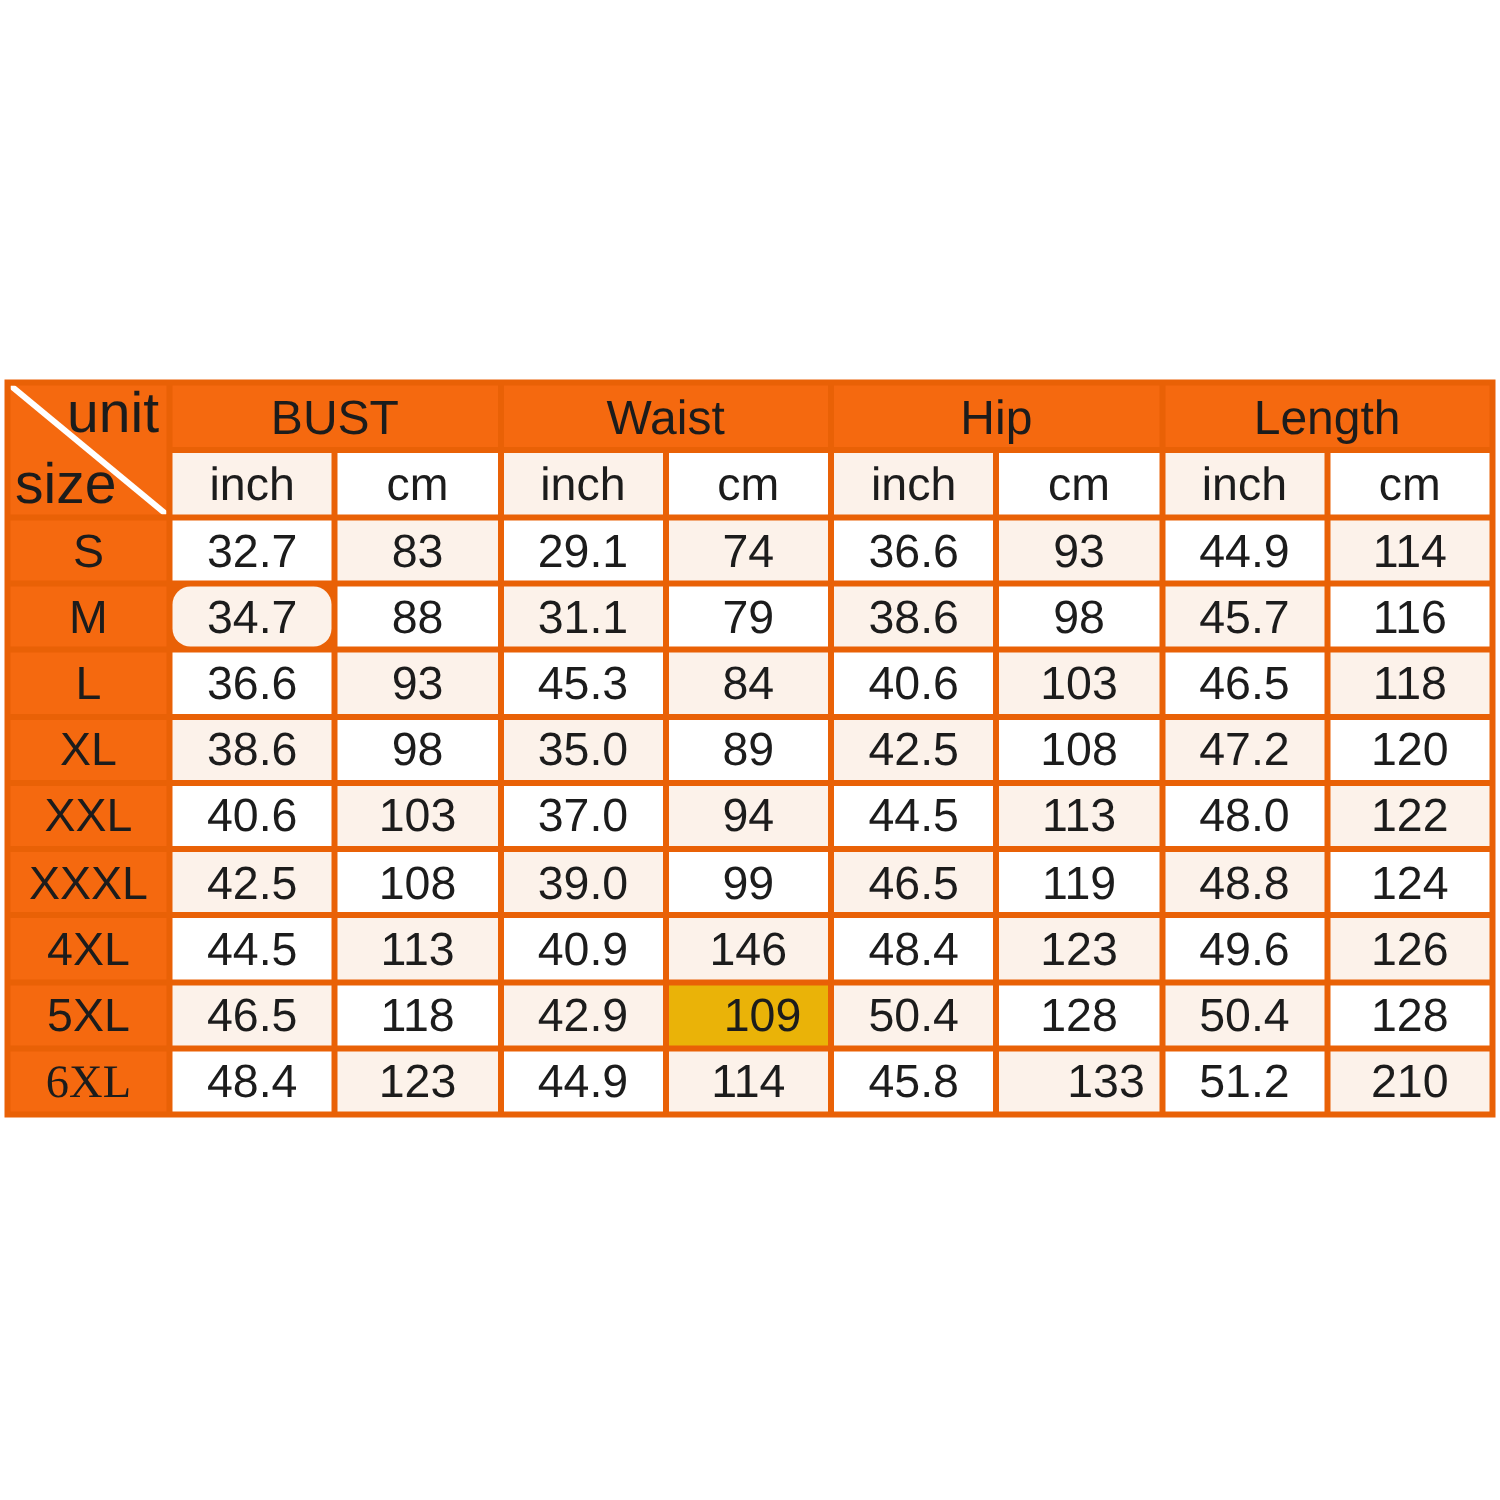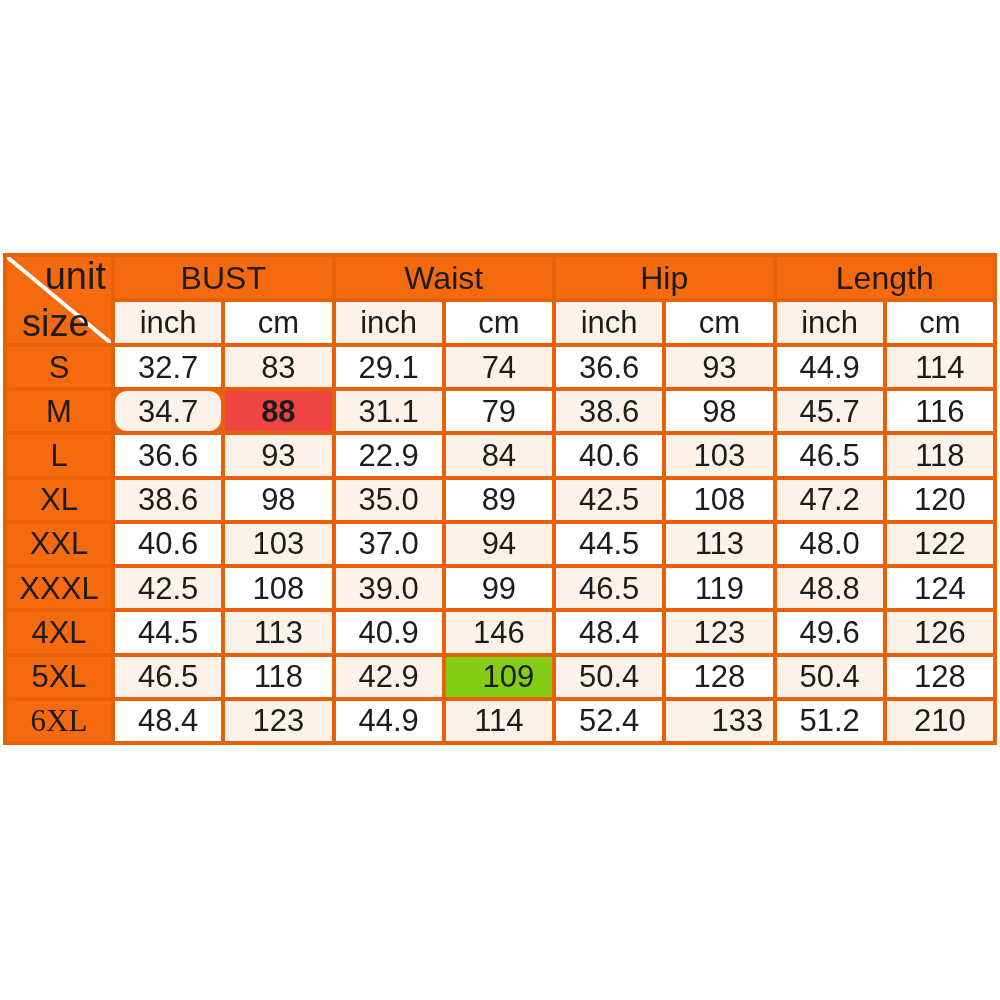--- a/index.html
+++ b/index.html
@@ -33,21 +33,21 @@
     font-size: 31px;
     line-height: 1;
     white-space: nowrap;
     overflow: hidden;
   }
   .head { background: #f5690f; font-size: 32px; }
   .size-cell { background: #f5690f; font-size: 31px; }
   .corner { background: #f5690f; position: relative; }
   .corner svg { position: absolute; left: 0; top: 0; width: 100%; height: 100%; display: block; }
   .corner-top { position: absolute; top: 0px; right: 5px; font-size: 38px; }
-  .corner-bottom { position: absolute; bottom: 1px; left: 15px; font-size: 38px; }
+  .corner-bottom { position: absolute; bottom: 1px; left: 3px; font-size: 38px; }
 </style>
 </head>
 <body>
 
 <div class="canvas">
   <div class="chart" id="chart">
     <div class="cell corner" style="grid-column:1; grid-row:1 / 3;">
       <svg viewBox="0 0 100 100" preserveAspectRatio="none">
         <line x1="0" y1="0" x2="100" y2="100" stroke="#ffffff" stroke-width="4" vector-effect="non-scaling-stroke"></line>
       </svg>
@@ -71,31 +71,31 @@
       <div class="cell data" style="grid-area: 3 / 2; background: rgb(255, 255, 255);">32.7</div>
       <div class="cell data" style="grid-area: 3 / 3; background: rgb(252, 242, 234);">83</div>
       <div class="cell data" style="grid-area: 3 / 4; background: rgb(255, 255, 255);">29.1</div>
       <div class="cell data" style="grid-area: 3 / 5; background: rgb(252, 242, 234);">74</div>
       <div class="cell data" style="grid-area: 3 / 6; background: rgb(255, 255, 255);">36.6</div>
       <div class="cell data" style="grid-area: 3 / 7; background: rgb(252, 242, 234);">93</div>
       <div class="cell data" style="grid-area: 3 / 8; background: rgb(255, 255, 255);">44.9</div>
       <div class="cell data" style="grid-area: 3 / 9; background: rgb(252, 242, 234);">114</div>
       <div class="cell size-cell" style="grid-area: 4 / 1;">M</div>
       <div class="cell data" style="grid-area: 4 / 2; background: rgb(252, 242, 234); border-radius: 12px;">34.7</div>
-      <div class="cell data" style="grid-area: 4 / 3; background: #ef4444; font-weight: bold;">88</div>
+      <div class="cell data" style="grid-area: 4 / 3; background: #ffffff;">88</div>
       <div class="cell data" style="grid-area: 4 / 4; background: rgb(252, 242, 234);">31.1</div>
       <div class="cell data" style="grid-area: 4 / 5; background: rgb(255, 255, 255);">79</div>
       <div class="cell data" style="grid-area: 4 / 6; background: rgb(252, 242, 234);">38.6</div>
       <div class="cell data" style="grid-area: 4 / 7; background: rgb(255, 255, 255);">98</div>
       <div class="cell data" style="grid-area: 4 / 8; background: rgb(252, 242, 234);">45.7</div>
       <div class="cell data" style="grid-area: 4 / 9; background: rgb(255, 255, 255);">116</div>
       <div class="cell size-cell" style="grid-area: 5 / 1;">L</div>
       <div class="cell data" style="grid-area: 5 / 2; background: rgb(255, 255, 255);">36.6</div>
       <div class="cell data" style="grid-area: 5 / 3; background: rgb(252, 242, 234);">93</div>
-      <div class="cell data" style="grid-area: 5 / 4; background: rgb(255, 255, 255);">22.9</div>
+      <div class="cell data" style="grid-area: 5 / 4; background: rgb(255, 255, 255);">45.3</div>
       <div class="cell data" style="grid-area: 5 / 5; background: rgb(252, 242, 234);">84</div>
       <div class="cell data" style="grid-area: 5 / 6; background: rgb(255, 255, 255);">40.6</div>
       <div class="cell data" style="grid-area: 5 / 7; background: rgb(252, 242, 234);">103</div>
       <div class="cell data" style="grid-area: 5 / 8; background: rgb(255, 255, 255);">46.5</div>
       <div class="cell data" style="grid-area: 5 / 9; background: rgb(252, 242, 234);">118</div>
       <div class="cell size-cell" style="grid-area: 6 / 1;">XL</div>
       <div class="cell data" style="grid-area: 6 / 2; background: rgb(252, 242, 234);">38.6</div>
       <div class="cell data" style="grid-area: 6 / 3; background: rgb(255, 255, 255);">98</div>
       <div class="cell data" style="grid-area: 6 / 4; background: rgb(252, 242, 234);">35.0</div>
       <div class="cell data" style="grid-area: 6 / 5; background: rgb(255, 255, 255);">89</div>
@@ -127,28 +127,28 @@
       <div class="cell data" style="grid-area: 9 / 4; background: rgb(255, 255, 255);">40.9</div>
       <div class="cell data" style="grid-area: 9 / 5; background: rgb(252, 242, 234);">146</div>
       <div class="cell data" style="grid-area: 9 / 6; background: rgb(255, 255, 255);">48.4</div>
       <div class="cell data" style="grid-area: 9 / 7; background: rgb(252, 242, 234);">123</div>
       <div class="cell data" style="grid-area: 9 / 8; background: rgb(255, 255, 255);">49.6</div>
       <div class="cell data" style="grid-area: 9 / 9; background: rgb(252, 242, 234);">126</div>
       <div class="cell size-cell" style="grid-area: 10 / 1;">5XL</div>
       <div class="cell data" style="grid-area: 10 / 2; background: rgb(252, 242, 234);">46.5</div>
       <div class="cell data" style="grid-area: 10 / 3; background: rgb(255, 255, 255);">118</div>
       <div class="cell data" style="grid-area: 10 / 4; background: rgb(252, 242, 234);">42.9</div>
-      <div class="cell data" style="grid-area: 10 / 5; background: #84cc16; padding-left: 19px;">109</div>
+      <div class="cell data" style="grid-area: 10 / 5; background: #eab308; padding-left: 19px;">109</div>
       <div class="cell data" style="grid-area: 10 / 6; background: rgb(252, 242, 234);">50.4</div>
       <div class="cell data" style="grid-area: 10 / 7; background: rgb(255, 255, 255);">128</div>
       <div class="cell data" style="grid-area: 10 / 8; background: rgb(252, 242, 234);">50.4</div>
       <div class="cell data" style="grid-area: 10 / 9; background: rgb(255, 255, 255);">128</div>
       <div class="cell size-cell" style="grid-area: 11 / 1; font-family: Liberation Serif, serif;">6XL</div>
       <div class="cell data" style="grid-area: 11 / 2; background: rgb(255, 255, 255);">48.4</div>
       <div class="cell data" style="grid-area: 11 / 3; background: rgb(252, 242, 234);">123</div>
       <div class="cell data" style="grid-area: 11 / 4; background: rgb(255, 255, 255);">44.9</div>
       <div class="cell data" style="grid-area: 11 / 5; background: rgb(252, 242, 234);">114</div>
-      <div class="cell data" style="grid-area: 11 / 6; background: rgb(255, 255, 255);">52.4</div>
+      <div class="cell data" style="grid-area: 11 / 6; background: rgb(255, 255, 255);">45.8</div>
       <div class="cell data" style="grid-area: 11 / 7; background: rgb(252, 242, 234); padding-left: 36px;">133</div>
       <div class="cell data" style="grid-area: 11 / 8; background: rgb(255, 255, 255);">51.2</div>
       <div class="cell data" style="grid-area: 11 / 9; background: rgb(252, 242, 234);">210</div>
     </div>
 </div>
 
 </body></html>

